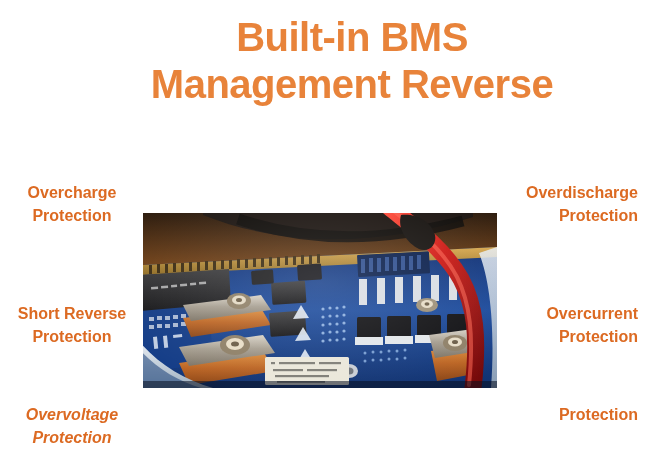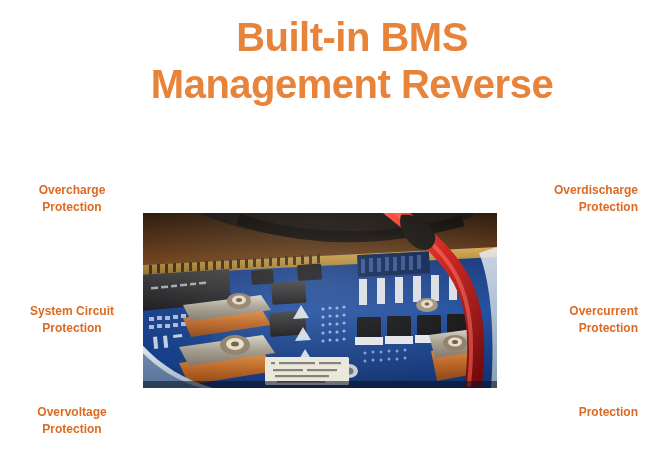--- a/index.html
+++ b/index.html
@@ -38,31 +38,31 @@
     font-size: 40px;
     letter-spacing: -0.5px;
     white-space: nowrap;
   }
 
   
   .feature {
     position: absolute;
     color: #dc6a22;
     font-weight: bold;
-    font-size: 12px;
+    font-size: 16px;
     line-height: 1.42;
     white-space: nowrap;
   }
   .feature .l1, .feature .l2 { display: block; }
   .feature.left  { left: 6px;  width: 132px; text-align: center; }
   .feature.right { right: 12px; width: 146px; text-align: right; }
 
   #feat-overcharge     { top: 182px; }
   #feat-shortcircuit   { top: 303px; }
-  #feat-overvoltage    { top: 404px; }
+  #feat-overvoltage    { top: 404px; font-style: italic; }
   #feat-overdischarge  { top: 182px; }
   #feat-overcurrent    { top: 303px; }
   #feat-reversepolarity{ top: 404px; }
 
   
   #board-photo {
     position: absolute;
     left: 143px;
     top: 213px;
     width: 354px;
@@ -81,21 +81,21 @@
     <span class="title-line">Built-in BMS</span>
     <span class="title-line">Management Reverse</span>
   </div>
 
   <div class="feature left" id="feat-overcharge">
     <span class="l1">Overcharge</span>
     <span class="l2">Protection</span>
   </div>
 
   <div class="feature left" id="feat-shortcircuit">
-    <span class="l1">System Circuit</span>
+    <span class="l1">Short Reverse</span>
     <span class="l2">Protection</span>
   </div>
 
   <div class="feature left" id="feat-overvoltage">
     <span class="l1">Overvoltage</span>
     <span class="l2">Protection</span>
   </div>
 
   <div class="feature right" id="feat-overdischarge">
     <span class="l1">Overdischarge</span>

